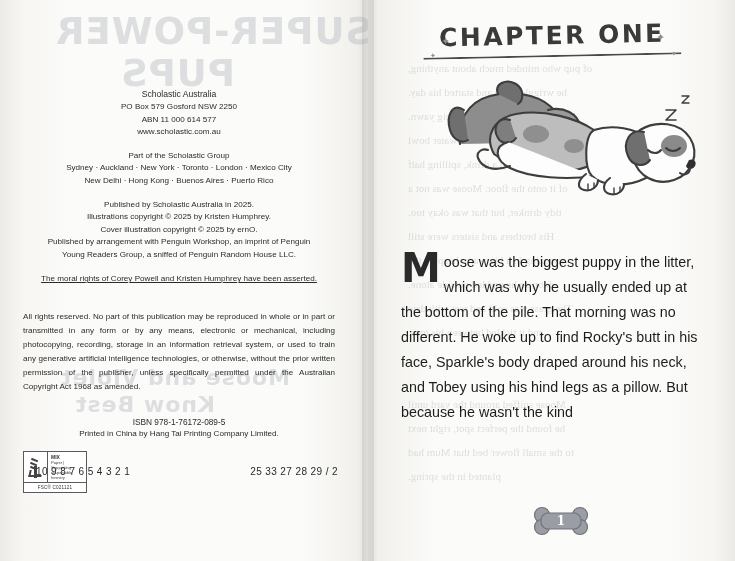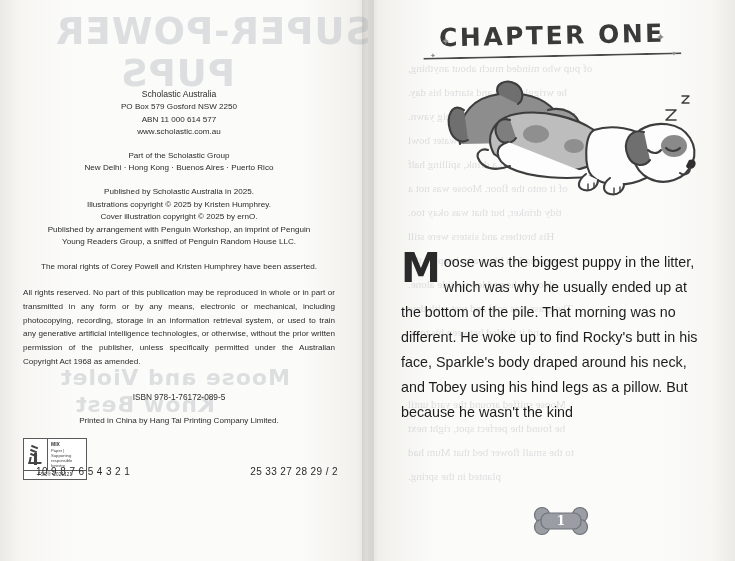--- a/index.html
+++ b/index.html
@@ -77,23 +77,23 @@
     line-height: 1.62;
     margin-bottom: 11px;
   }
   .copy-block.tight { line-height: 1.55; }
   .copy-block.just {
     text-align: justify;
     font-size: 8.1px;
     line-height: 1.72;
     margin-bottom: 23px;
   }
-  .copy-block.small-gap { margin-bottom: 13px; }
+  .copy-block.small-gap { margin-bottom: 25px; text-decoration: underline; }
   .publisher-name { font-size: 8.6px; }
-  .isbn { font-size: 8.3px; margin-bottom: 12px; }
+  .isbn { font-size: 8.3px; margin-bottom: 0; }
 
   
   .fsc-row {
     display: flex;
     align-items: flex-start;
     gap: 9px;
     margin-top: 10px;
     text-align: left;
   }
   .fsc-logo {
@@ -289,20 +289,21 @@
 
       <div class="copy-block tight">
         <div class="publisher-name">Scholastic Australia</div>
         <div>PO Box 579 Gosford NSW 2250</div>
         <div>ABN 11 000 614 577</div>
         <div>www.scholastic.com.au</div>
       </div>
 
       <div class="copy-block tight">
         <div>Part of the Scholastic Group</div>
+        <div>Sydney · Auckland · New York · Toronto · London · Mexico City</div>
         <div>New Delhi · Hong Kong · Buenos Aires · Puerto Rico</div>
       </div>
 
       <div class="copy-block tight">
         <div>Published by Scholastic Australia in 2025.</div>
         <div>Illustrations copyright © 2025 by Kristen Humphrey.</div>
         <div>Cover illustration copyright © 2025 by ernO.</div>
         <div>Published by arrangement with Penguin Workshop, an imprint of Penguin</div>
         <div>Young Readers Group, a sniffed of Penguin Random House LLC.</div>
       </div>

